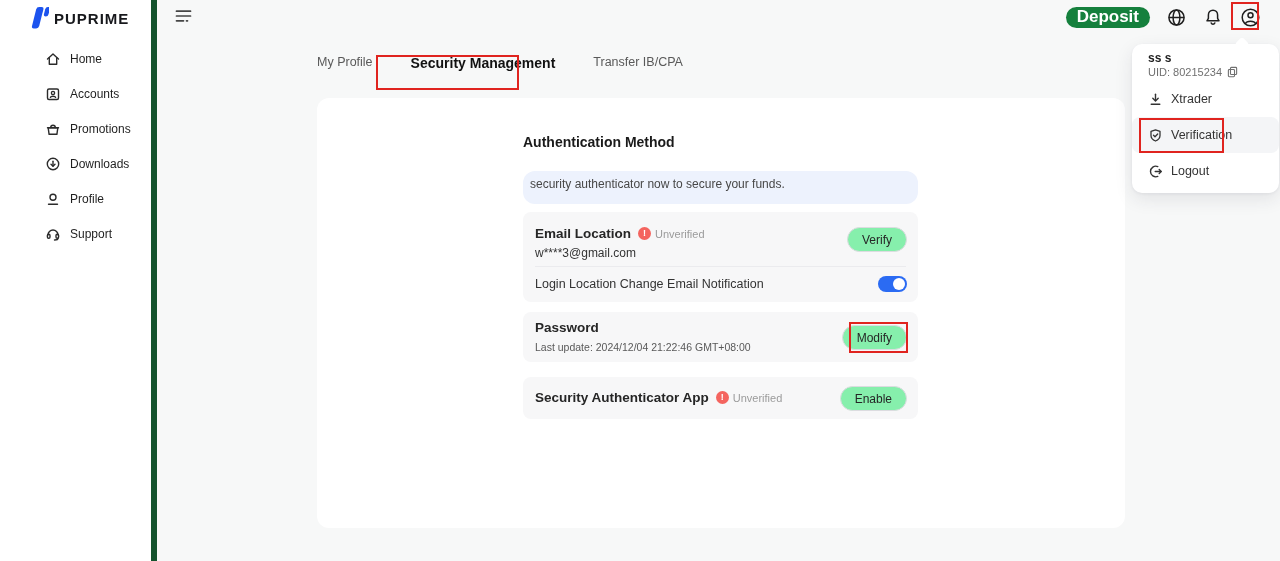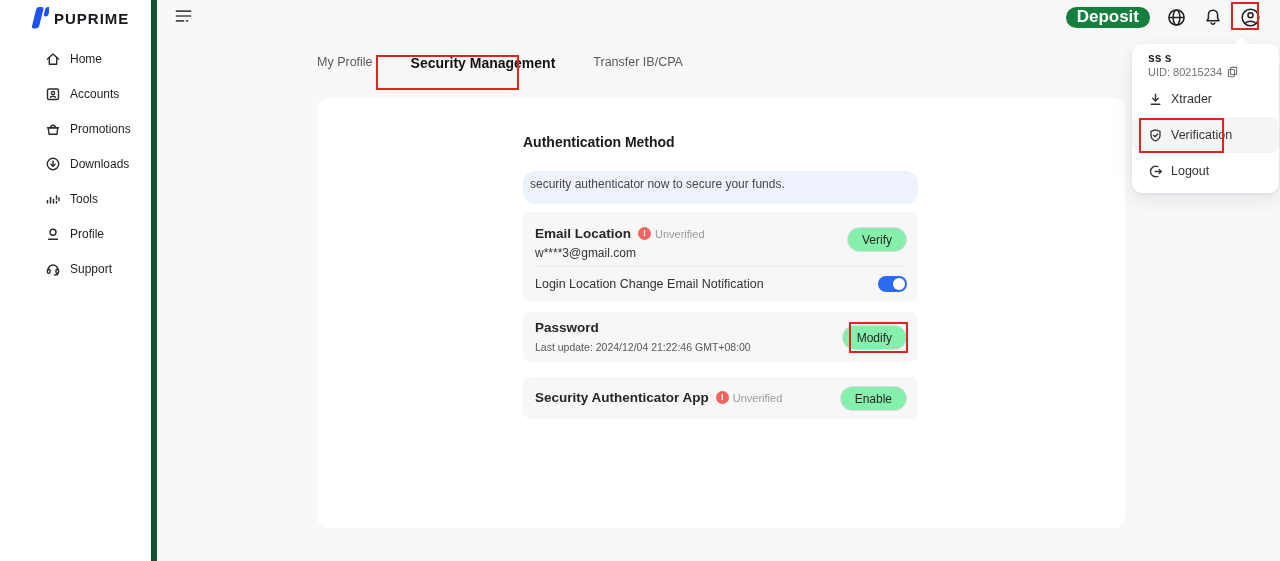--- a/index.html
+++ b/index.html
@@ -122,33 +122,20 @@
       </div>
       <div class="nav-item">
         <span class="ic">
           <svg width="16" height="16" viewBox="0 0 16 16" fill="none" stroke="#2b2b2b" stroke-width="1.4" stroke-linecap="round" stroke-linejoin="round">
               <circle cx="8" cy="8" r="5.7"></circle>
               <path d="M8 5.2 V10"></path>
               <path d="M6 8.2 L8 10.2 L10 8.2"></path>
             </svg>
         </span>
         <span class="lbl">Downloads</span>
-      </div>
-      <div class="nav-item">
-        <span class="ic">
-          <svg width="16" height="16" viewBox="0 0 16 16" fill="none" stroke="#2b2b2b" stroke-width="1.5" stroke-linecap="round">
-              <path d="M2.5 9.5 V12"></path>
-              <path d="M5.5 6.5 V12"></path>
-              <path d="M8.5 8.5 V12"></path>
-              <path d="M11.5 5 V8"></path>
-              <path d="M11.5 10.5 V12"></path>
-              <path d="M14 7 V9.5"></path>
-            </svg>
-        </span>
-        <span class="lbl">Tools</span>
       </div>
       <div class="nav-item">
         <span class="ic">
           <svg width="16" height="16" viewBox="0 0 16 16" fill="none" stroke="#2b2b2b" stroke-width="1.4" stroke-linecap="round">
               <circle cx="8" cy="6.2" r="3"></circle>
               <path d="M3.5 13.3 H12.5"></path>
             </svg>
         </span>
         <span class="lbl">Profile</span>
       </div>

